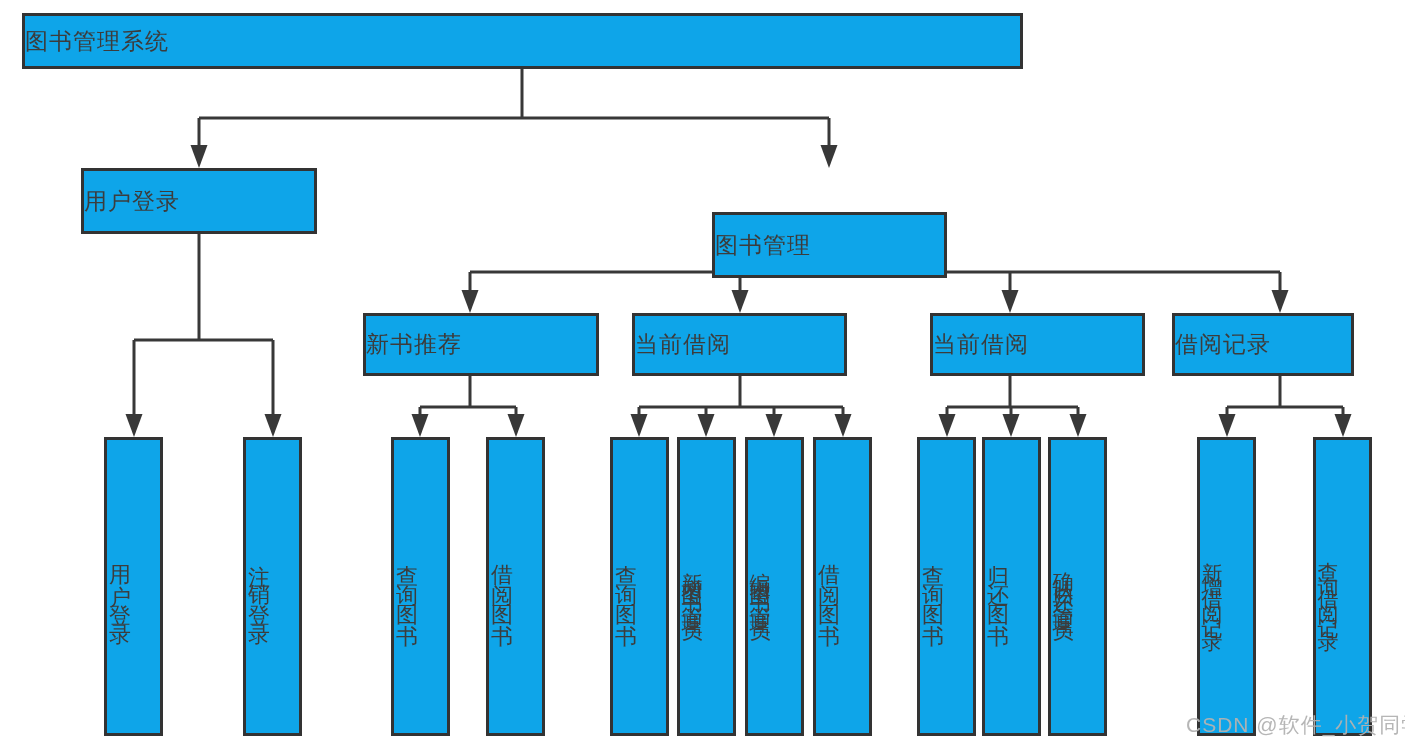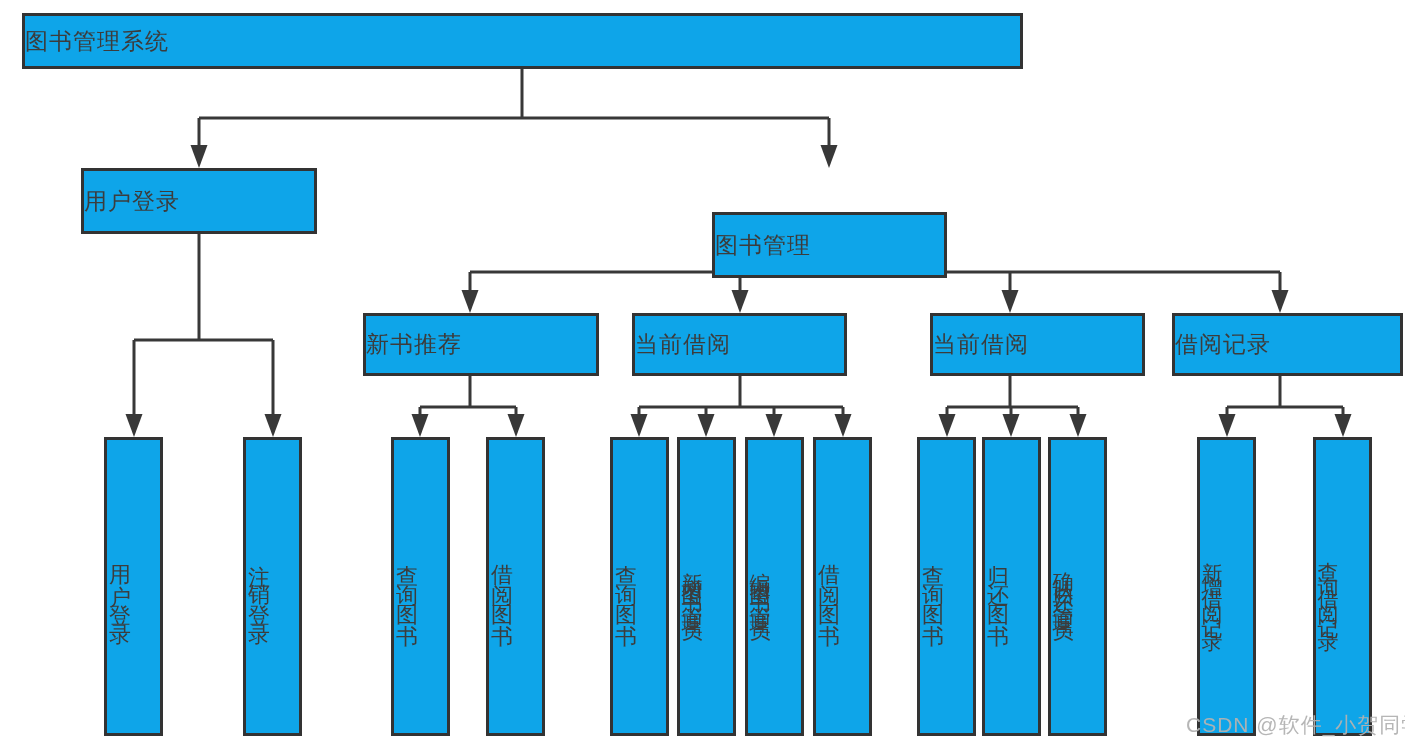--- a/index.html
+++ b/index.html
@@ -70,21 +70,21 @@
 
   <div class="node hnode" style="left:363px;top:313px;width:236px;height:63px;">
     <span>新书推荐</span>
   </div>
   <div class="node hnode" style="left:632px;top:313px;width:215px;height:63px;">
     <span>当前借阅</span>
   </div>
   <div class="node hnode" style="left:902px;top:313px;width:215px;height:63px;margin-left:28px;">
     <span>当前借阅</span>
   </div>
-  <div class="node hnode" style="left:1172px;top:313px;width:231px;height:63px;">
+  <div class="node hnode" style="left:1172px;top:313px;width:182px;height:63px;">
     <span>借阅记录</span>
   </div>
 
   <div class="node vnode" style="left:104px;">
     <span>用户登录</span>
   </div>
   <div class="node vnode" style="left:243px;">
     <span>注销登录</span>
   </div>
 

